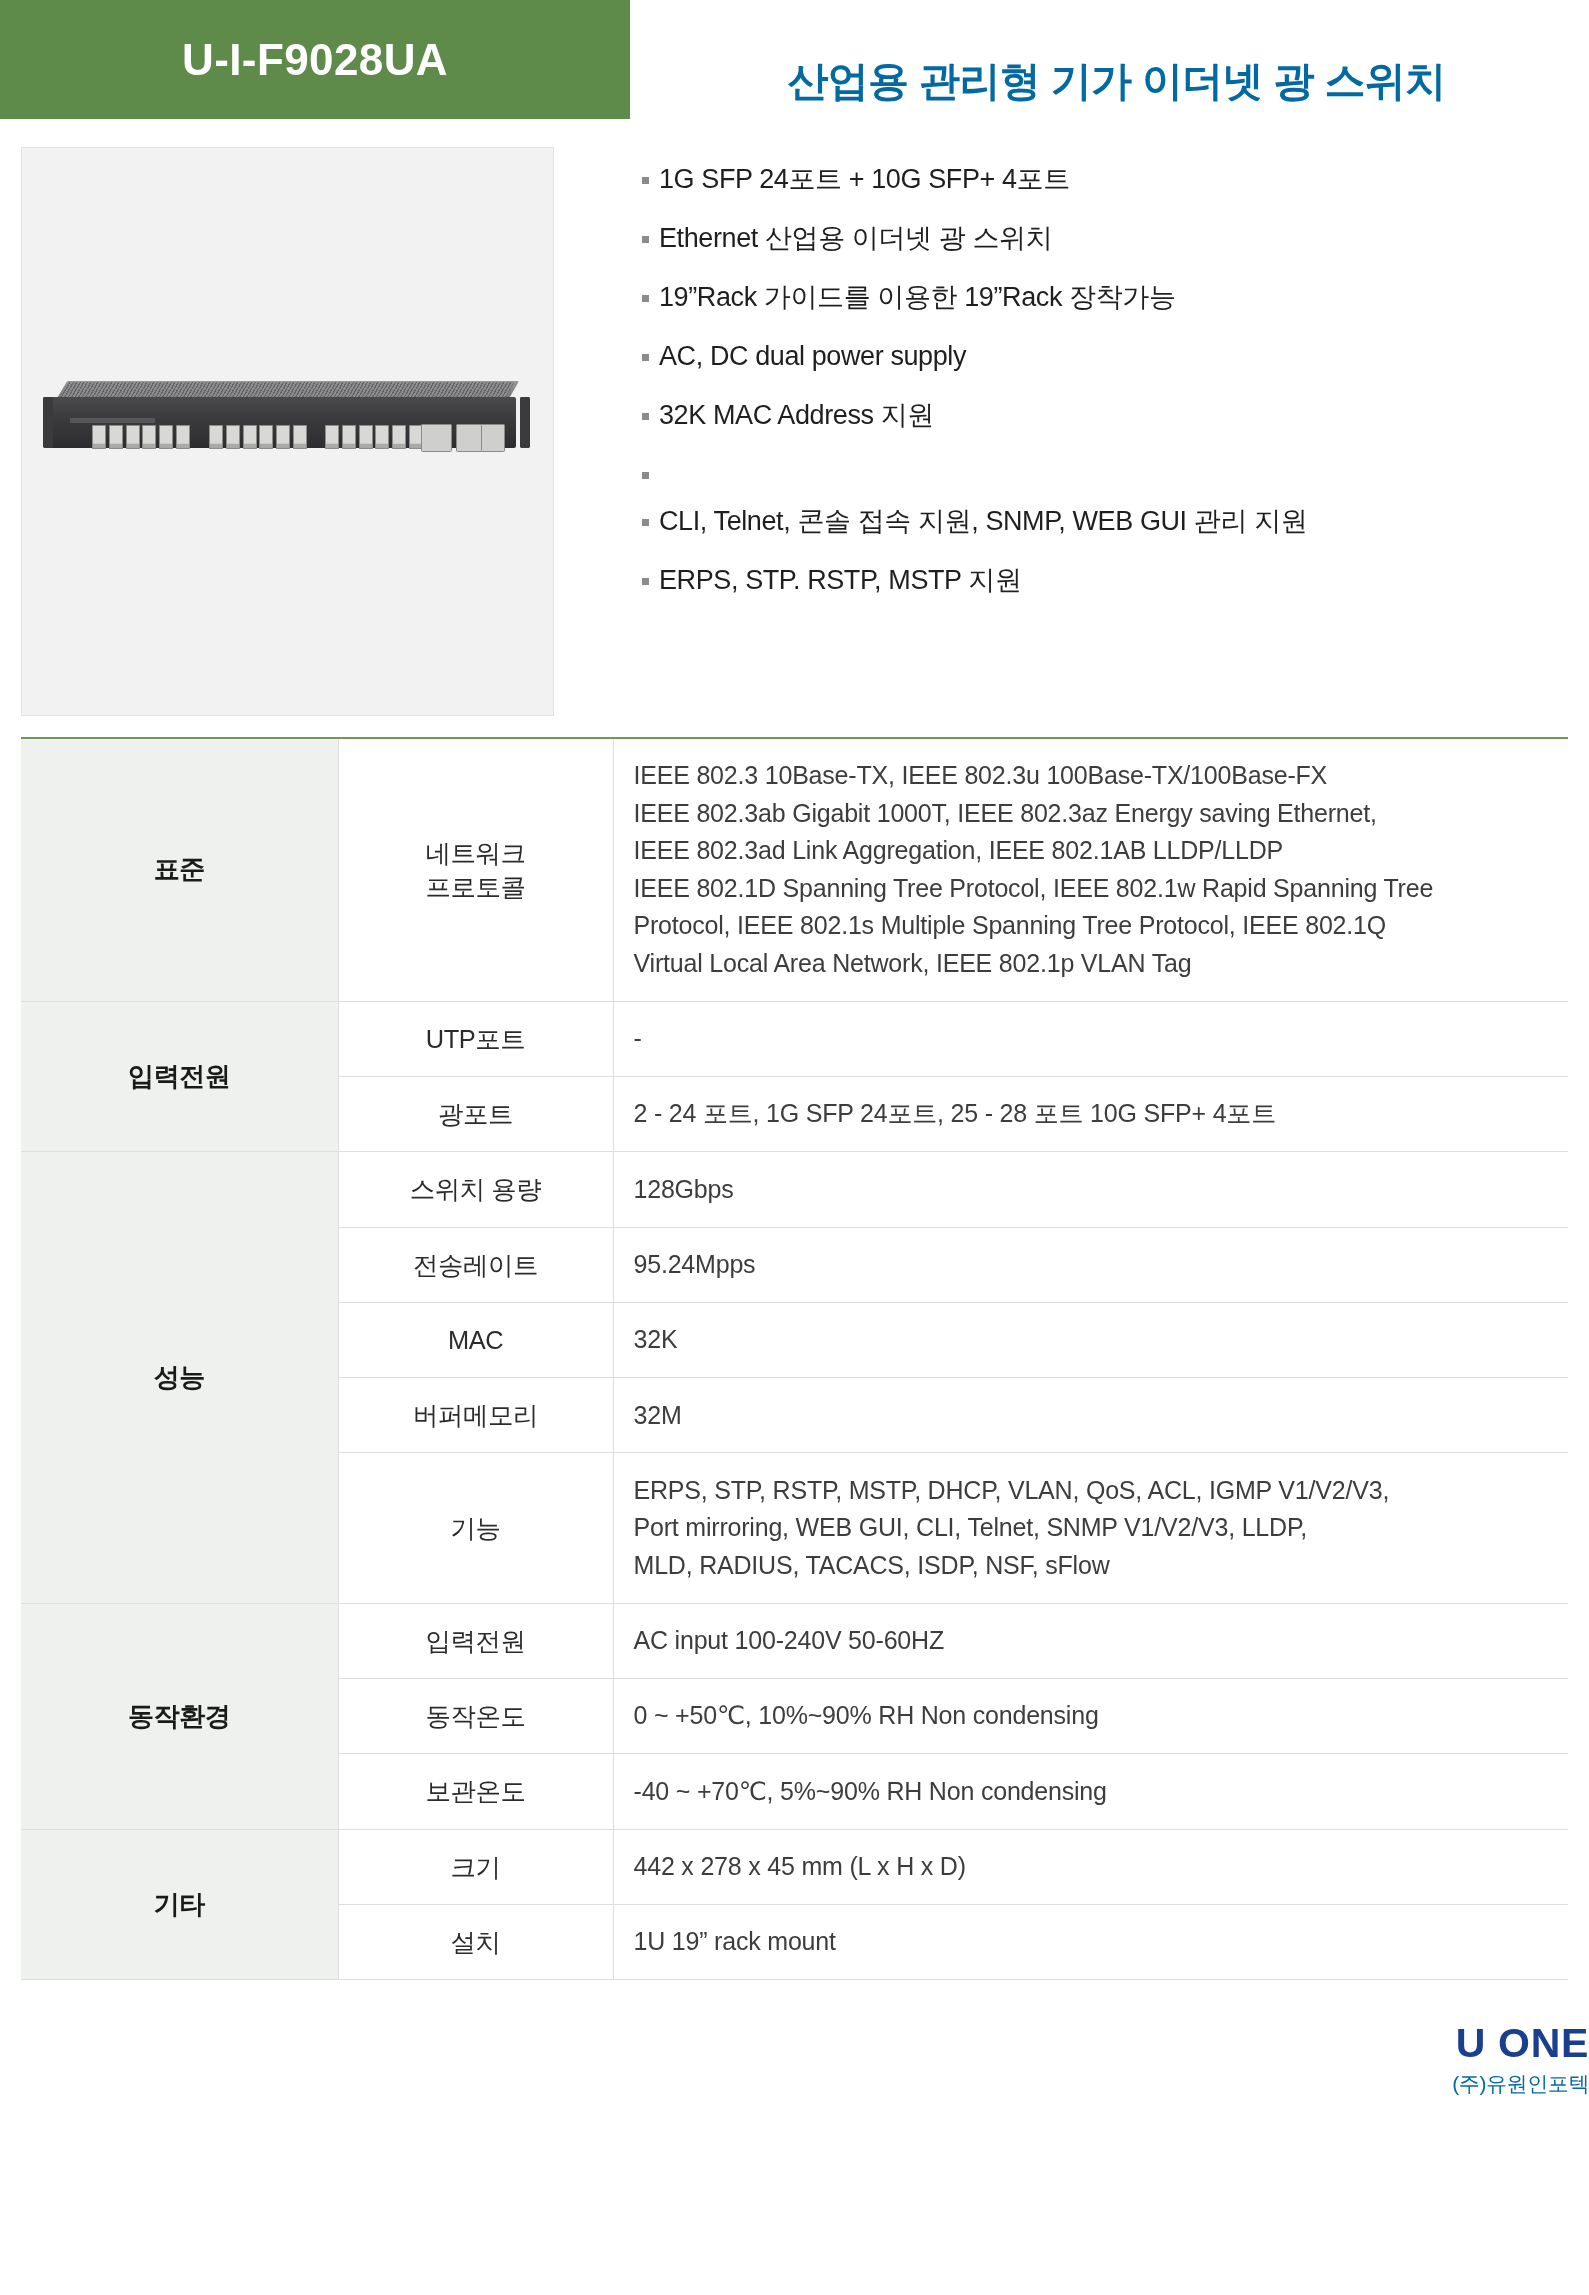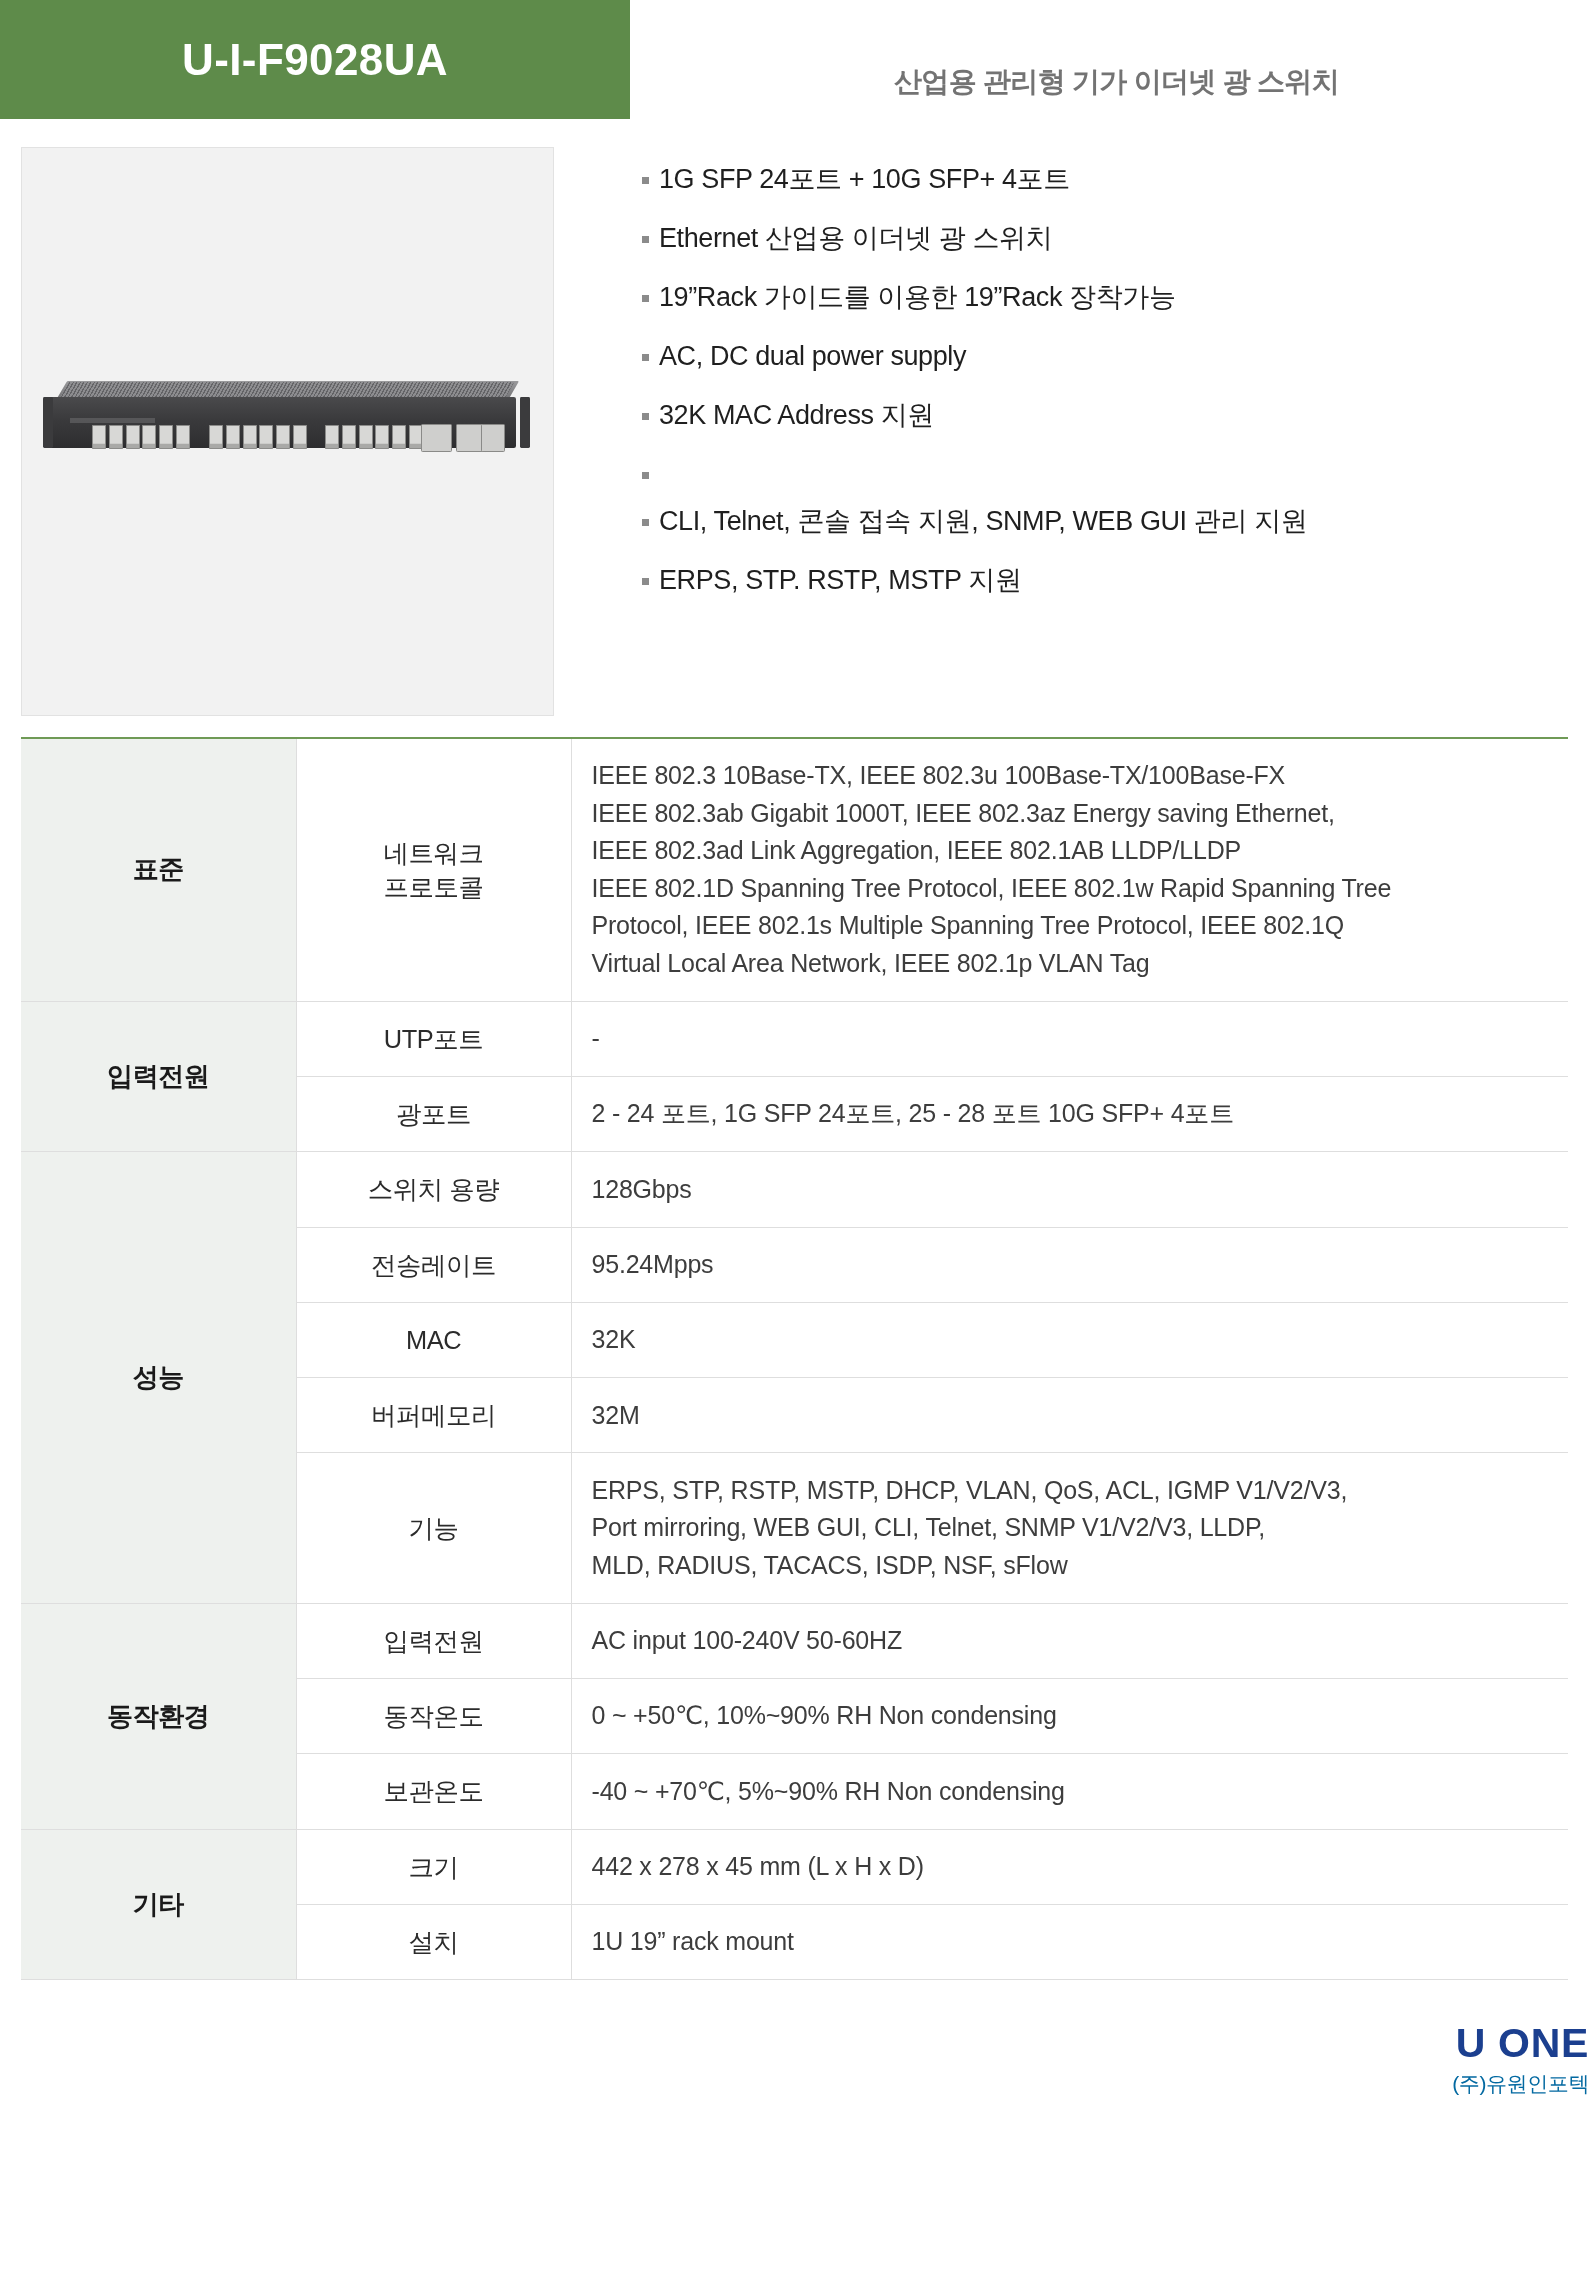--- a/index.html
+++ b/index.html
@@ -36,22 +36,22 @@
     letter-spacing: 0.4px;
   }
   .header-title {
     flex: 1;
     display: flex;
     align-items: center;
     justify-content: center;
     padding-left: 14px;
   }
   .header-title span {
-    color: #737373;
-    font-size: 28px;
+    color: #0369a1;
+    font-size: 41px;
     font-weight: bold;
     letter-spacing: -0.7px;
     margin-top: 44px;
   }
 
   
   .top-section {
     display: flex;
     align-items: flex-start;
     padding: 28px 25px 0 21px;
@@ -177,21 +177,21 @@
   table.spec {
     width: 100%;
     border-collapse: collapse;
     border-top: 2.1px solid #6f9a56;
   }
   table.spec td {
     border-bottom: 0.7px solid #dedede;
     vertical-align: middle;
   }
   td.cat {
-    width: 275px;
+    width: 317px;
     background: #eef1ee;
     text-align: center;
     font-size: 26px;
     font-weight: bold;
     color: #1a1a1a;
     border-right: 0.7px solid #dedede;
     letter-spacing: -0.4px;
   }
   td.sub {
     width: 275px;

